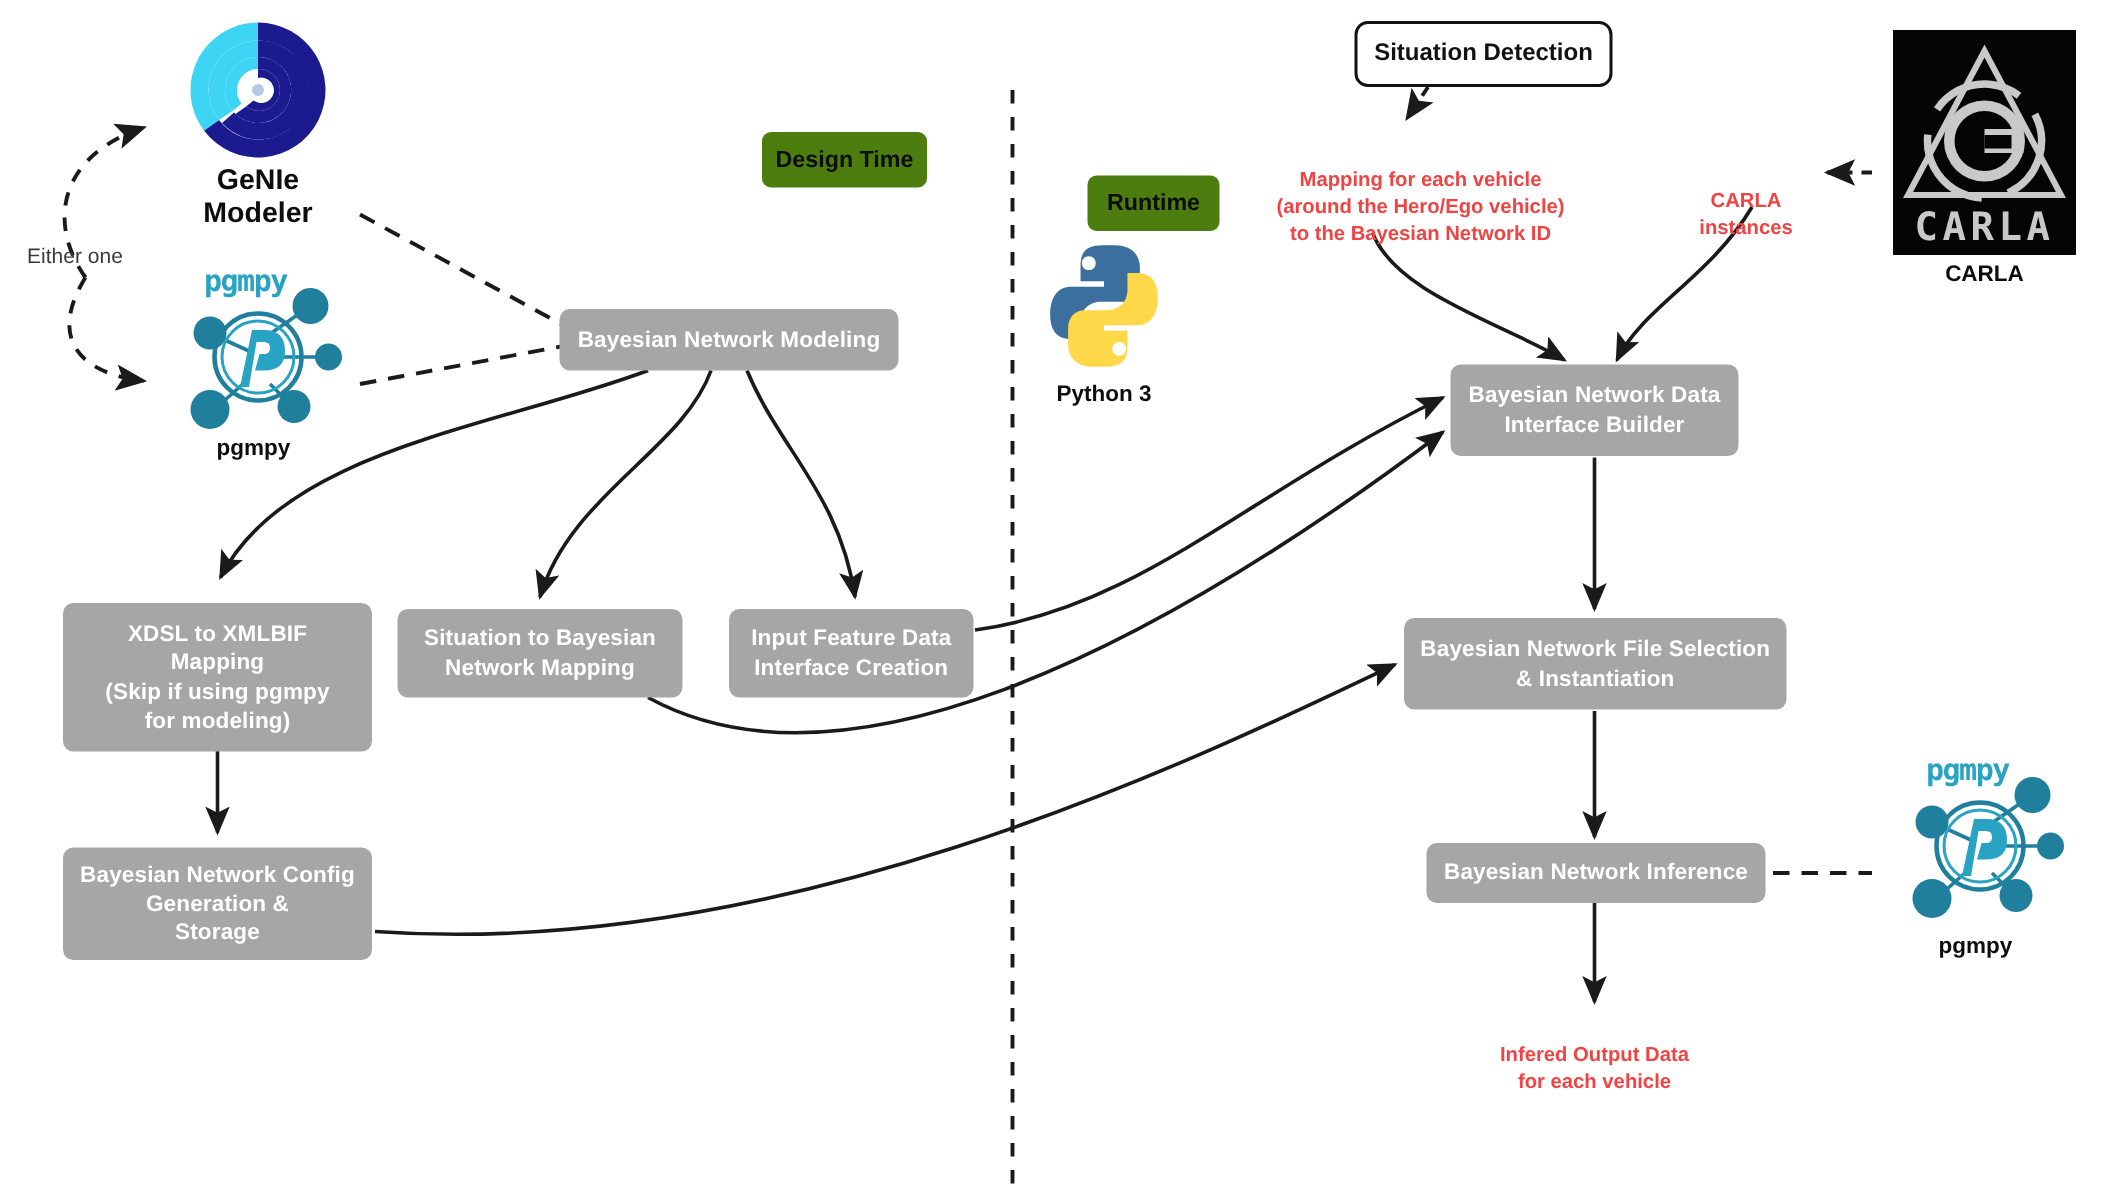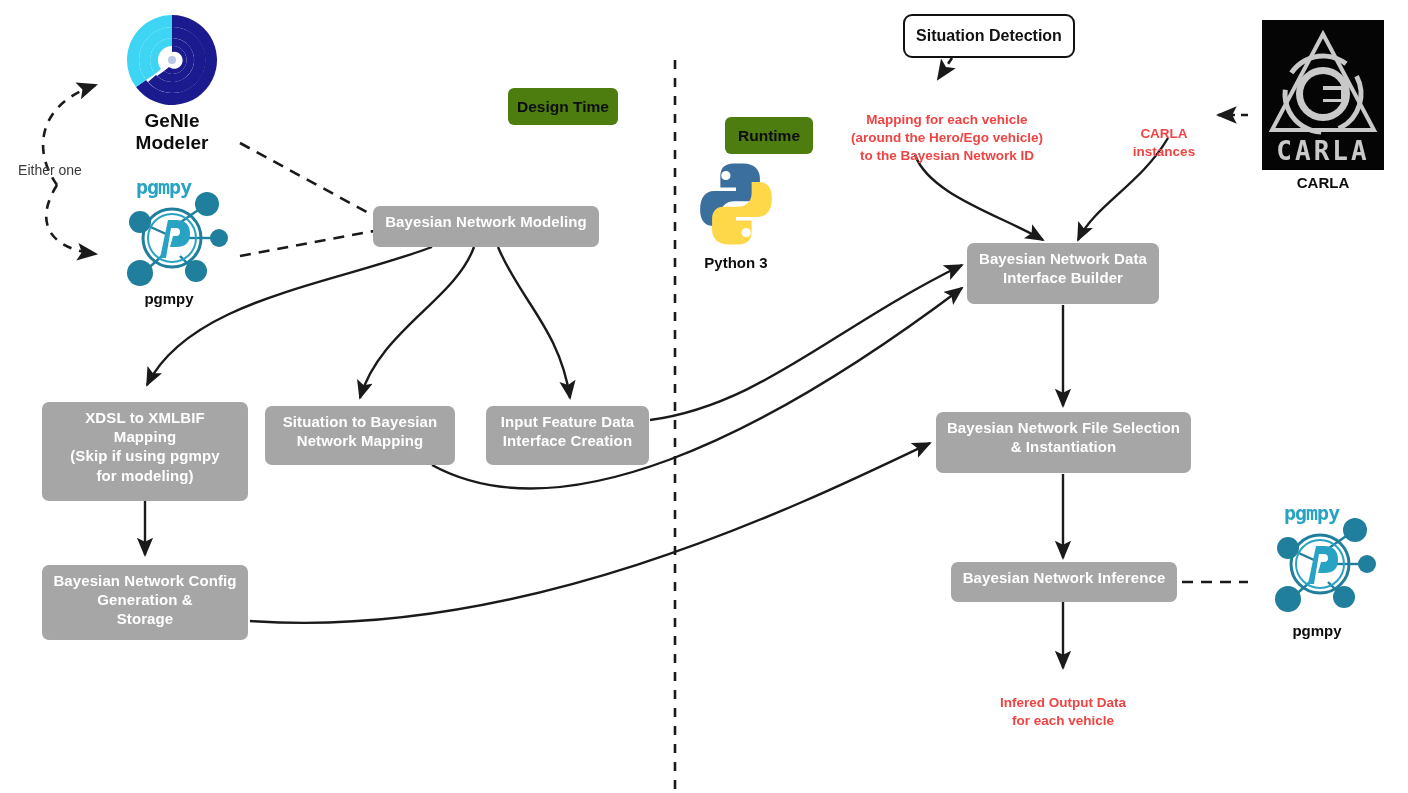--- a/index.html
+++ b/index.html
@@ -10,20 +10,21 @@
   #wires{position:absolute;left:0;top:0;width:1408px;height:793px;pointer-events:none;}
 
   
   .pbox{
     position:absolute;
     background:#a6a6a6;
     border-radius:7px;
     color:#ffffff;
     font-weight:bold;
     display:flex;
+    align-items:center;
     justify-content:center;
     text-align:center;
     line-height:1.28;
     box-sizing:border-box;
     padding:6px 10px;
     letter-spacing:.1px;
   }
 
   
   .pill{

